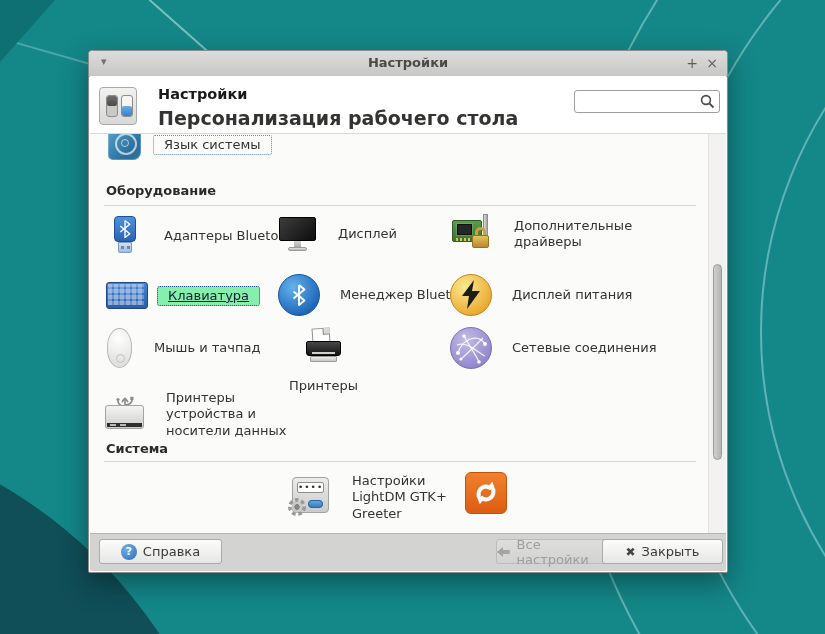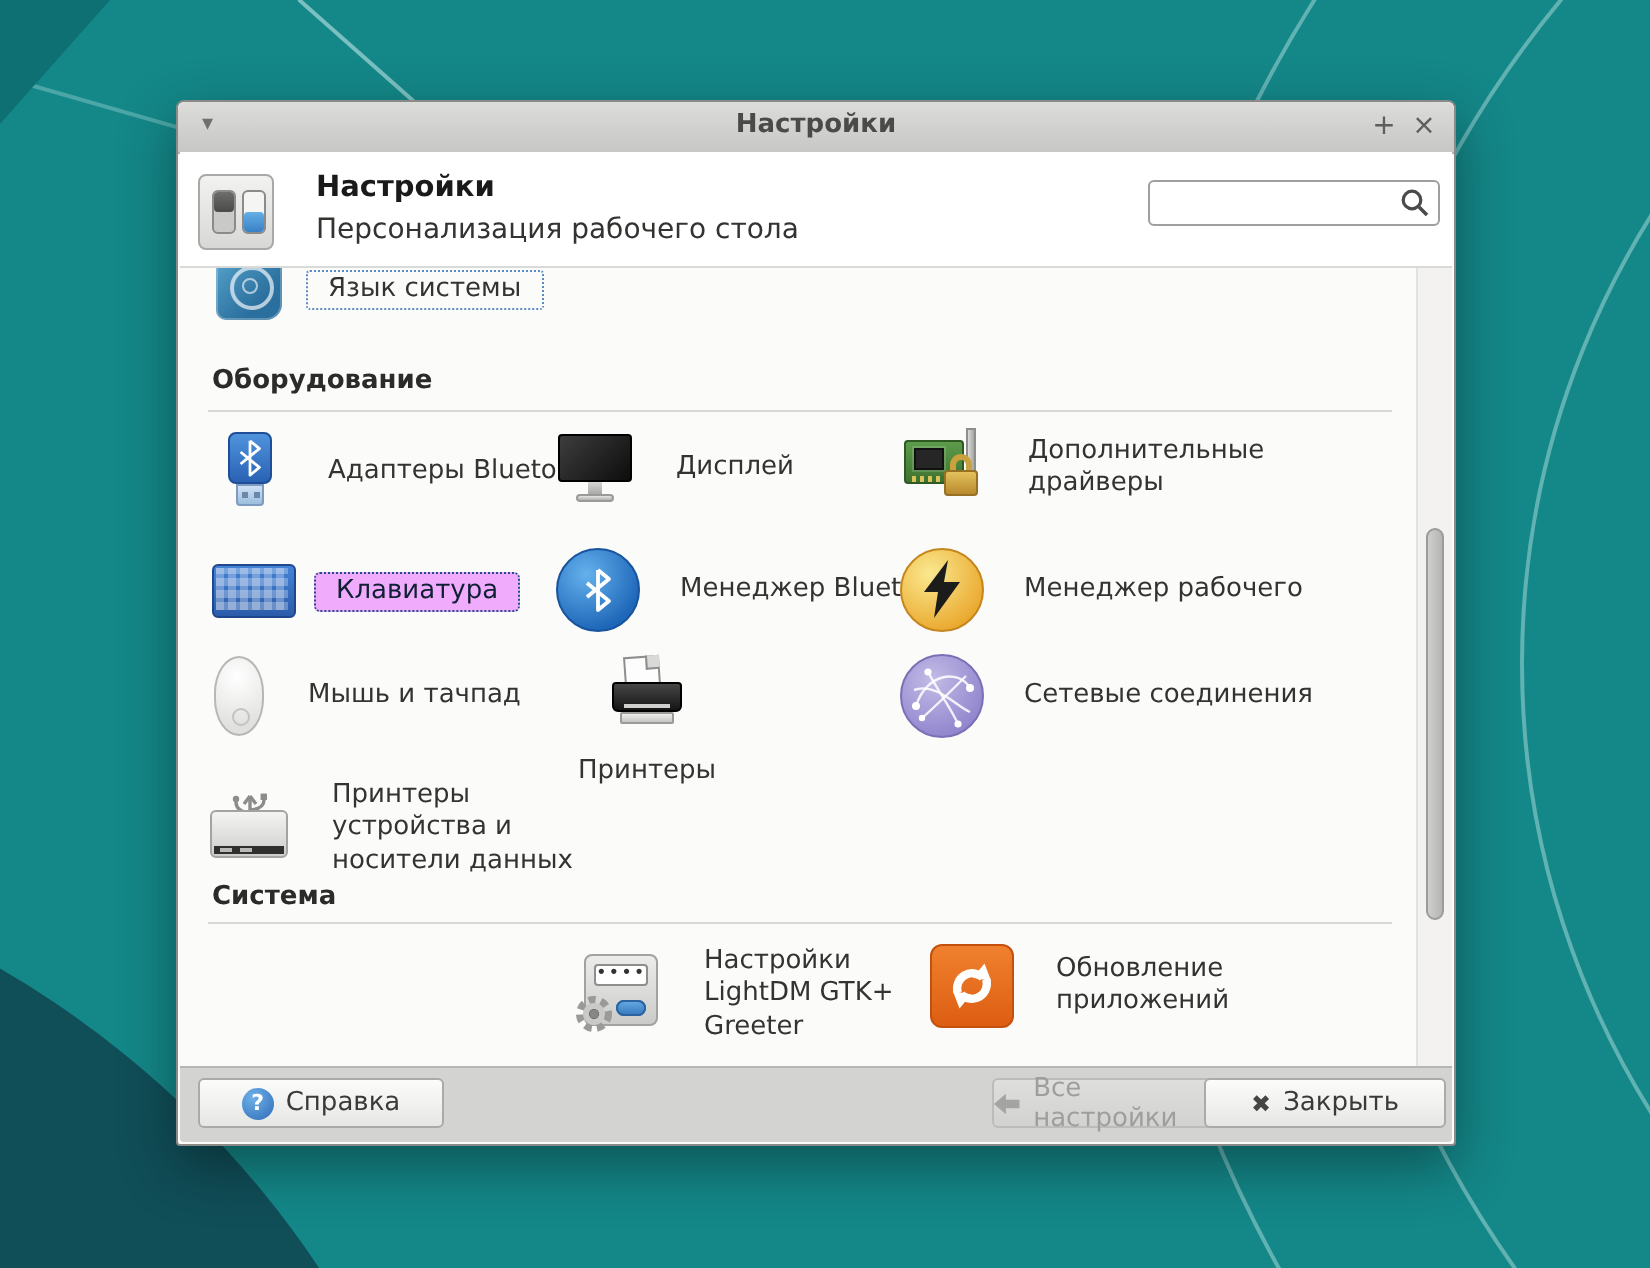--- a/index.html
+++ b/index.html
@@ -42,41 +42,41 @@
     border-bottom:1px solid #d9d9d7;}
   .app-icon{position:absolute;left:9px;top:11px;width:38px;height:38px;
     background:linear-gradient(#f2f2f0,#d8d8d6);border:1px solid #a9a9a7;border-radius:4px;box-sizing:border-box;}
   .toggle{position:absolute;top:7px;width:10px;height:20px;border-radius:3px;border:1px solid #8b8b89;}
   .toggle.t1{left:6px;background:linear-gradient(#fdfdfd 0 45%,#c9c9c7 45%);
     }
   .toggle.t1::after{content:"";position:absolute;left:0;top:0;width:10px;height:10px;background:linear-gradient(#6e6e6c,#4a4a48);border-radius:2px;}
   .toggle.t2{left:21px;background:#f5f5f3;}
   .toggle.t2::after{content:"";position:absolute;left:0;bottom:0;width:10px;height:10px;background:linear-gradient(#66aee6,#3981c6);border-radius:2px;}
   .hdr-title{position:absolute;left:68px;top:10px;font-size:14.5px;font-weight:bold;color:#1a1a1a;}
-  .hdr-sub{position:absolute;left:68px;top:31px;font-size:14px;color:#333331;}
+  .hdr-sub{position:absolute;left:68px;top:31px;font-size:19px;color:#333331;font-weight:bold;}
   .search{position:absolute;left:484px;top:14px;width:146px;height:23px;
     background:#fff;border:1px solid #9f9f9d;border-radius:3px;box-sizing:border-box;}
   .search input{position:absolute;left:4px;top:1px;width:116px;height:19px;border:none;outline:none;
     font-size:12px;font-family:inherit;background:transparent;color:#222;}
   .search .mag{position:absolute;right:4px;top:3px;width:15px;height:15px;}
 
   .content{position:absolute;left:1px;top:83px;width:620px;height:402px;background:#fbfbfa;
     overflow:hidden;}
   .vscroll{position:absolute;right:1px;top:83px;width:17px;height:402px;background:#f3f2f1;
     border-left:1px solid #e2e2e0;}
   .thumb{position:absolute;left:4px;top:130px;width:9px;height:196px;border-radius:5px;
     background:linear-gradient(90deg,#cfcfcd,#b5b5b3);border:1px solid #9b9b99;box-sizing:border-box;}
 
   .section-title{position:absolute;left:16px;font-size:13px;font-weight:bold;color:#2b2b29;}
   .sep{position:absolute;left:14px;width:592px;height:1px;background:#d8d8d6;}
 
   .item{position:absolute;display:flex;align-items:center;gap:9px;cursor:default;}
   .lbl{font-size:13px;color:#333331;line-height:1.25;padding:1px 10px;border:1px dotted transparent;border-radius:2px;}
   .lbl.focus{border-color:#5b8cc8;}
-  .lbl.sel{background:#f0abfc;border:1px dotted #1e4f86;color:#0e2033;border-radius:3px;}
+  .lbl.sel{background:#86efac;border:1px dotted #1e4f86;color:#0e2033;border-radius:3px;text-decoration:underline;}
   .w112{max-width:112px;} .w135{max-width:136px;} .w128{max-width:128px;} .w92{max-width:95px;}
 
   
   .ico{position:relative;flex:0 0 auto;}
   
   .ic-lang{width:38px;height:38px;}
   .ic-lang .flag{position:absolute;left:2px;top:2px;width:33px;height:32px;border-radius:3px 3px 8px 5px;
     background:linear-gradient(135deg,#58a3cd,#2a6f9d 70%);box-shadow:inset 0 0 0 1px rgba(255,255,255,.25);}
   .ic-lang .emb{position:absolute;left:9px;top:7px;width:18px;height:18px;border-radius:50%;
     border:2px solid rgba(255,255,255,.65);}
@@ -297,21 +297,21 @@
       </div>
       <span class="lbl">Менеджер Bluetooth</span>
     </div>
     <div class="item" style="left:360px;top:140px;">
       <div class="ico ic-pwr">
         <div class="c"></div>
         <svg width="26" height="32" viewBox="0 0 26 32">
             <polygon points="16,1 4,17 11,17 9,30 22,12 14,12" fill="#1c1c1a"></polygon>
           </svg>
       </div>
-      <span class="lbl">Менеджер рабочего</span>
+      <span class="lbl">Дисплей питания</span>
     </div>
 
     <div class="item" style="left:16px;top:193px;">
       <div class="ico ic-mouse">
         <div class="b"></div>
           <div class="dot"></div>
       </div>
       <span class="lbl">Мышь и тачпад</span>
     </div>
     <div class="item" style="left:188px;top:193px;flex-direction:column;">
@@ -385,21 +385,20 @@
     <div class="item" style="left:374px;top:337px;">
       <div class="ico ic-upd">
         <div class="sq"></div>
         <svg width="30" height="30" viewBox="0 0 36 36">
           <path d="M9.5 22 a9 9 0 0 1 15-9" stroke="#fff" stroke-width="5" fill="none"></path>
           <polygon points="25.5,4.5 29.5,15 18.5,13" fill="#fff"></polygon>
           <path d="M26.5 14 a9 9 0 0 1 -15 9" stroke="#fff" stroke-width="5" fill="none"></path>
           <polygon points="10.5,31.5 6.5,21 17.5,23" fill="#fff"></polygon>
         </svg>
       </div>
-      <span class="lbl w92">Обновление приложений</span>
     </div>
 
   </div>
 
   <div class="vscroll">
     <div class="thumb"></div>
   </div>
 
   <div class="footer">
     <div class="btn" style="left:9px;width:123px;">

